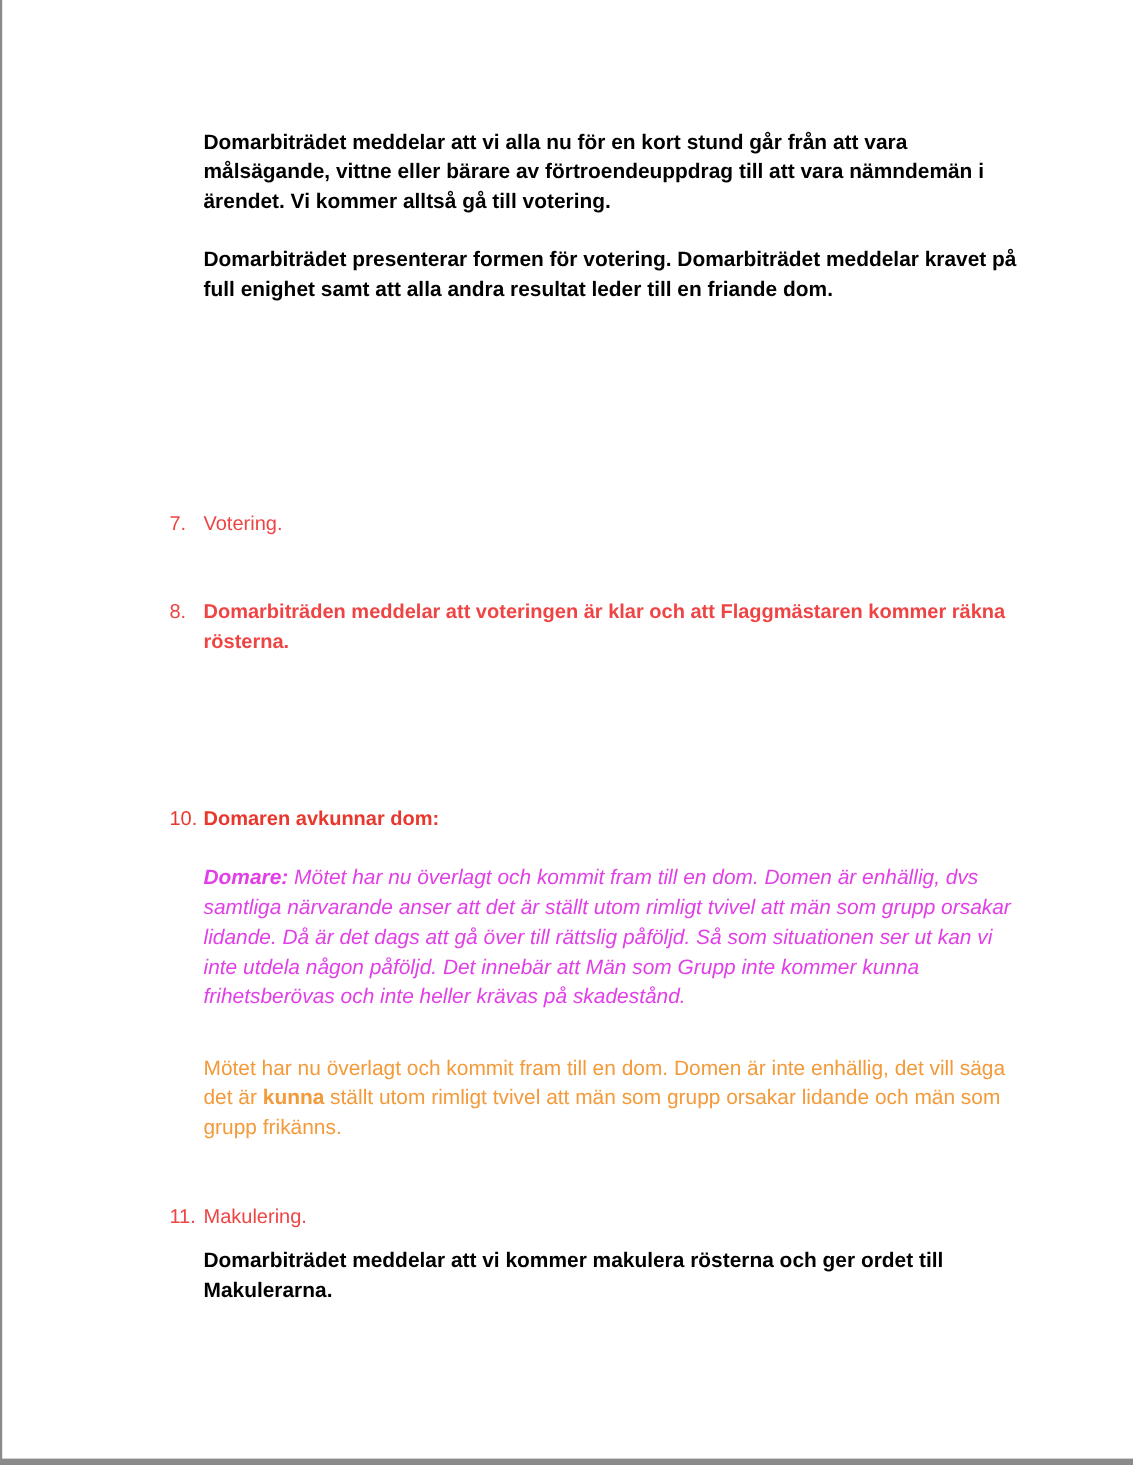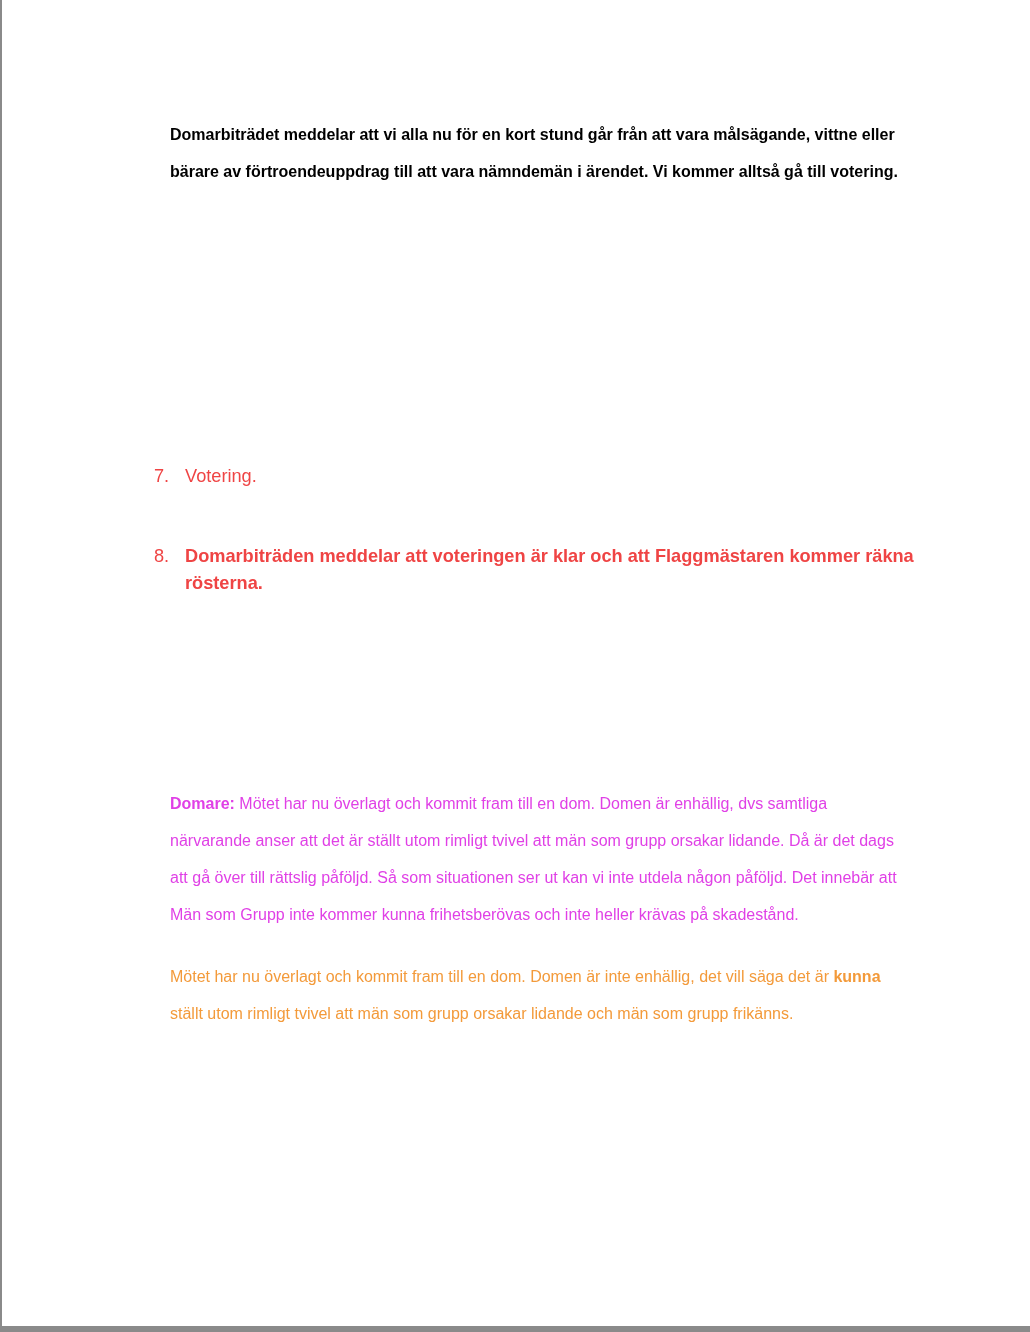--- a/index.html
+++ b/index.html
@@ -5,51 +5,59 @@
     html, body { margin: 0; padding: 0; }
     body {
       width: 1030px; height: 1332px; position: relative; overflow: hidden;
       background: #8a8a8a;
       font-family: "Liberation Sans", sans-serif;
     }
     .page {
       position: absolute; left: 2px; top: 0; width: 1028px; height: 1326px;
       background: #ffffff;
     }
-    .block { position: absolute; left: 168px; width: 740px; font-size: 16px; line-height: 37px; color: #000; }
+    .block { position: absolute; left: 183px; width: 740px; font-size: 19px; line-height: 27px; color: #000; }
     .bold { font-weight: bold; }
     .item { position: absolute; left: 152px; width: 770px; font-size: 18.2px; line-height: 27px; color: #ef4444; }
     .item .num { display: inline-block; width: 31px; }
     .item .txt { display: inline; }
     .hang { position: absolute; left: 31px; top: 0; width: 740px; }
     .red { color: #e8372c; }
     .magenta { color: #e040e6; }
     .orange { color: #f39a3a; }
   </style>
 </head>
 <body>
 
 <div class="page">
 
   <div class="block bold" style="top:116px;">Domarbiträdet meddelar att vi alla nu för en kort stund går från att vara målsägande, vittne eller bärare av förtroendeuppdrag till att vara nämndemän i ärendet. Vi kommer alltså gå till votering.</div>
+  <div class="block bold" style="top:223px;">Domarbiträdet presenterar formen för votering. Domarbiträdet meddelar kravet på full enighet samt att alla andra resultat leder till en friande dom.</div>
 
   <div class="item" style="top:463px;">
     <span class="num">7.</span><span class="txt">Votering.</span>
   </div>
 
   <div class="item bold" style="top:543px;">
     <span class="num" style="font-weight:normal;">8.</span>
     <div class="hang">Domarbiträden meddelar att voteringen är klar och att Flaggmästaren kommer räkna rösterna.</div>
   </div>
 
 
+  <div class="item red" style="top:731px;">
+    <span class="num">10.</span><span class="txt bold">Domaren avkunnar dom:</span>
+  </div>
 
-  <div class="block magenta" style="top:785px;">
+  <div class="block magenta" style="top:785px;font-style:italic;">
     <span class="bold">Domare:</span><span> Mötet har nu överlagt och kommit fram till en dom. Domen är enhällig, dvs samtliga närvarande anser att det är ställt utom rimligt tvivel att män som grupp orsakar lidande. Då är det dags att gå över till rättslig påföljd. Så som situationen ser ut kan vi inte utdela någon påföljd. Det innebär att Män som Grupp inte kommer kunna frihetsberövas och inte heller krävas på skadestånd.</span>
   </div>
 
   <div class="block orange" style="top:958px;">
     <span>Mötet har nu överlagt och kommit fram till en dom. Domen är inte enhällig, det vill säga det är </span><span class="bold">kunna</span><span> ställt utom rimligt tvivel att män som grupp orsakar lidande och män som grupp frikänns.</span>
   </div>
 
+  <div class="item" style="top:1093px;">
+    <span class="num">11.</span><span class="txt">Makulering.</span>
+  </div>
 
+  <div class="block bold" style="top:1133px;">Domarbiträdet meddelar att vi kommer makulera rösterna och ger ordet till Makulerarna.</div>
 
 </div>
 
 </body></html>

